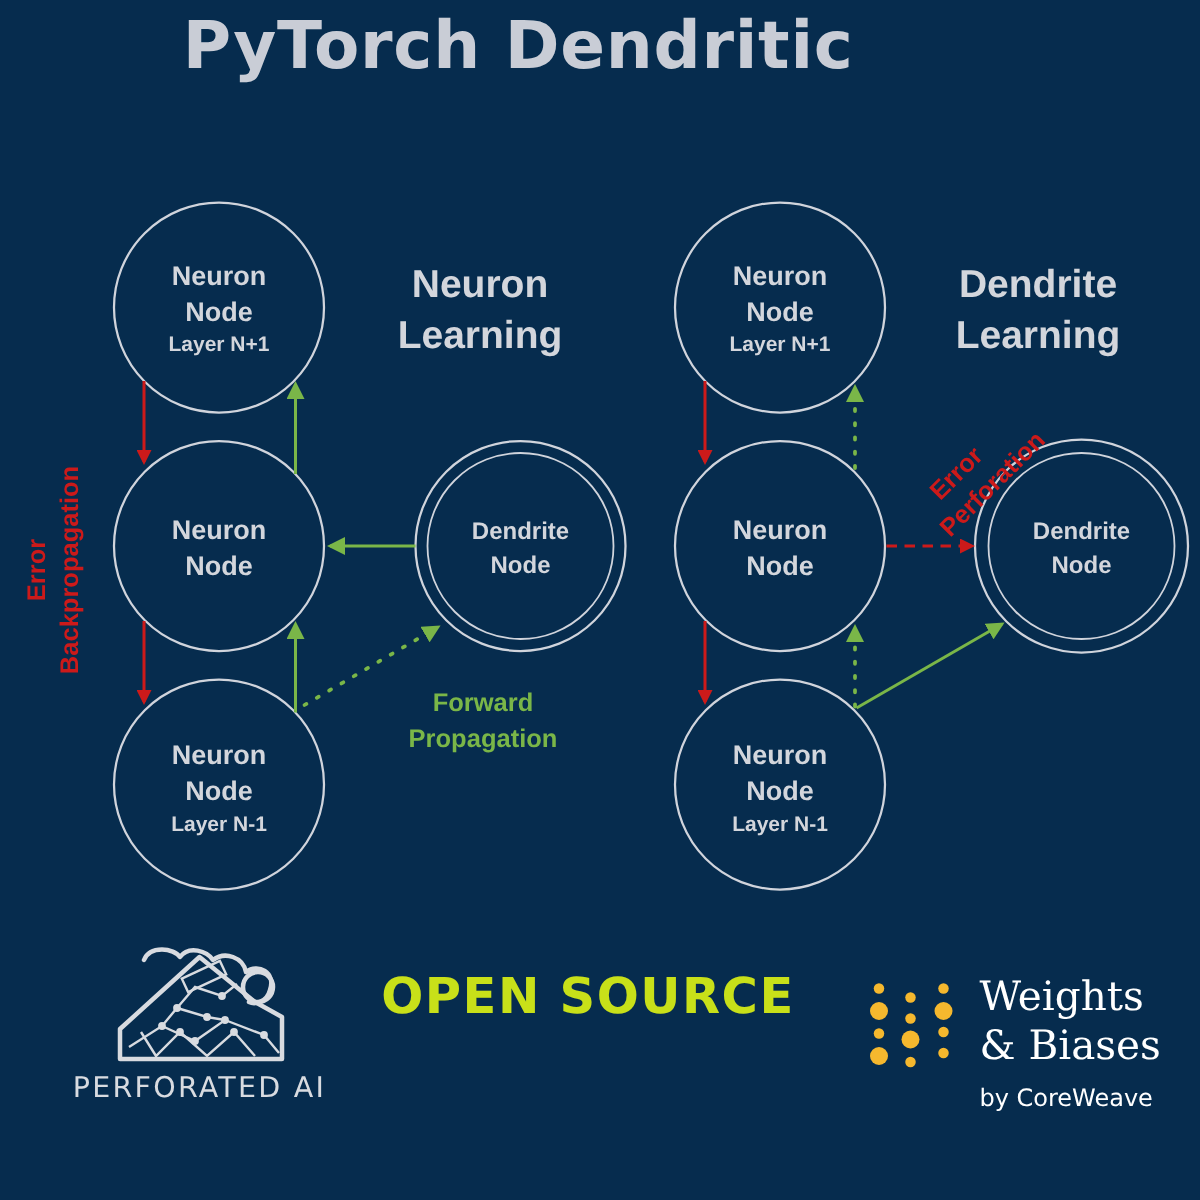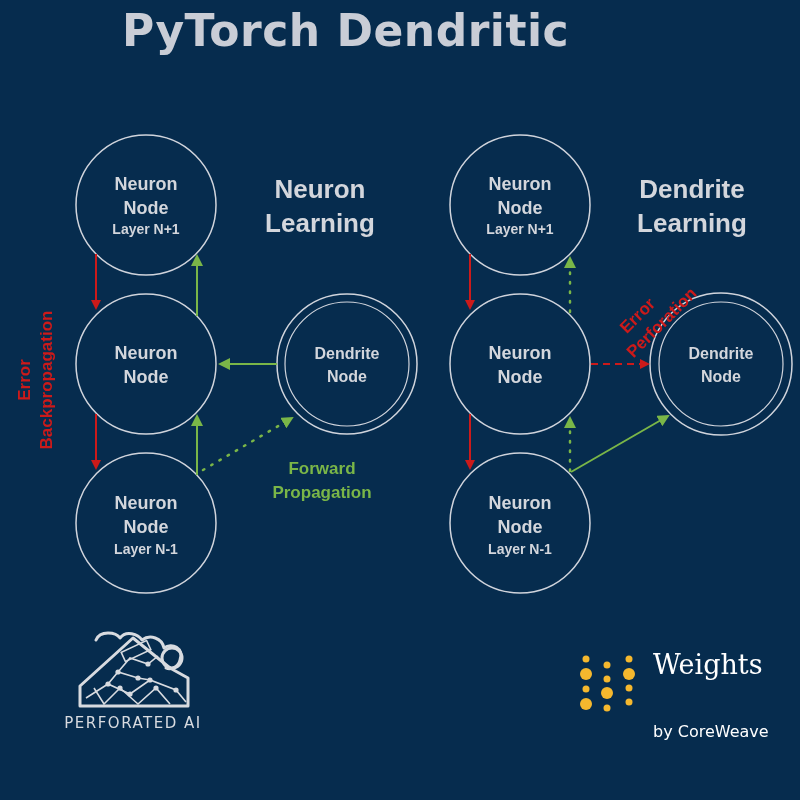--- a/index.html
+++ b/index.html
@@ -19,21 +19,21 @@
   .node-text { fill: #d3d6dc; font-family: "Liberation Sans", sans-serif; font-weight: bold; text-anchor: middle; }
   .big { font-size: 18px; }
   .small { font-size: 14px; }
   .section { fill: #d3d6dc; font-family: "Liberation Sans", sans-serif; font-weight: bold; font-size: 26px; text-anchor: middle; }
   .red-label { fill: #cc1a1a; font-family: "Liberation Sans", sans-serif; font-weight: bold; font-size: 17px; text-anchor: middle; }
   .green-label { fill: #7ab648; font-family: "Liberation Sans", sans-serif; font-weight: bold; font-size: 17px; text-anchor: middle; }
 
   .logo-pai { position: absolute; left: 38px; top: 628px; width: 190px; height: 120px; }
   .pai-text {
     position: absolute; left: 0; top: 86px; width: 190px; text-align: center;
-    color: #d8dbe0; font-family: "DejaVu Sans", sans-serif; font-size: 15px; letter-spacing: 1.5px;
+    color: #d8dbe0; font-family: "DejaVu Sans", sans-serif; font-size: 19px; letter-spacing: 1.5px;
   }
   .osaw {
     position: absolute; left: 232px; top: 644px; width: 320px; text-align: center;
     color: #c8e019; font-family: "DejaVu Sans", sans-serif; font-weight: bold;
     font-size: 33px; line-height: 40px; letter-spacing: 1px;
   }
   .wb { position: absolute; left: 575px; top: 648px; width: 220px; height: 100px; }
   .wb-title {
     position: absolute; left: 78px; top: 0; color: #ffffff;
     font-family: "DejaVu Serif", serif; font-size: 27px; line-height: 33px; white-space: nowrap;
@@ -168,20 +168,21 @@
         <circle cx="100" cy="50" r="2.6"></circle>
       <circle cx="118" cy="60" r="2.6"></circle>
         <circle cx="80" cy="44" r="2.6"></circle>
         <circle cx="110" cy="36" r="2.6"></circle>
     </g>
   </svg>
   <div class="pai-text">PERFORATED AI</div>
 </div>
 
 <div class="osaw">
+  <div>OPEN SOURCE</div>
 </div>
 
 <div class="wb">
   <svg width="70" height="70" viewBox="0 0 70 70" style="position:absolute;left:0;top:0">
     <g fill="#f5b82e">
       <circle cx="11" cy="11" r="3.5"></circle>
         <circle cx="11" cy="26" r="6"></circle>
         <circle cx="11" cy="41" r="3.5"></circle>
         <circle cx="11" cy="56" r="6"></circle>
       <circle cx="32" cy="17" r="3.5"></circle>
@@ -189,15 +190,16 @@
         <circle cx="32" cy="45" r="6"></circle>
         <circle cx="32" cy="60" r="3.5"></circle>
       <circle cx="54" cy="11" r="3.5"></circle>
         <circle cx="54" cy="26" r="6"></circle>
         <circle cx="54" cy="40" r="3.5"></circle>
         <circle cx="54" cy="54" r="3.5"></circle>
     </g>
   </svg>
   <div class="wb-title">
     <div>Weights</div>
+    <div>&amp; Biases</div>
   </div>
   <div class="wb-by">by CoreWeave</div>
 </div>
 
 </body></html>

